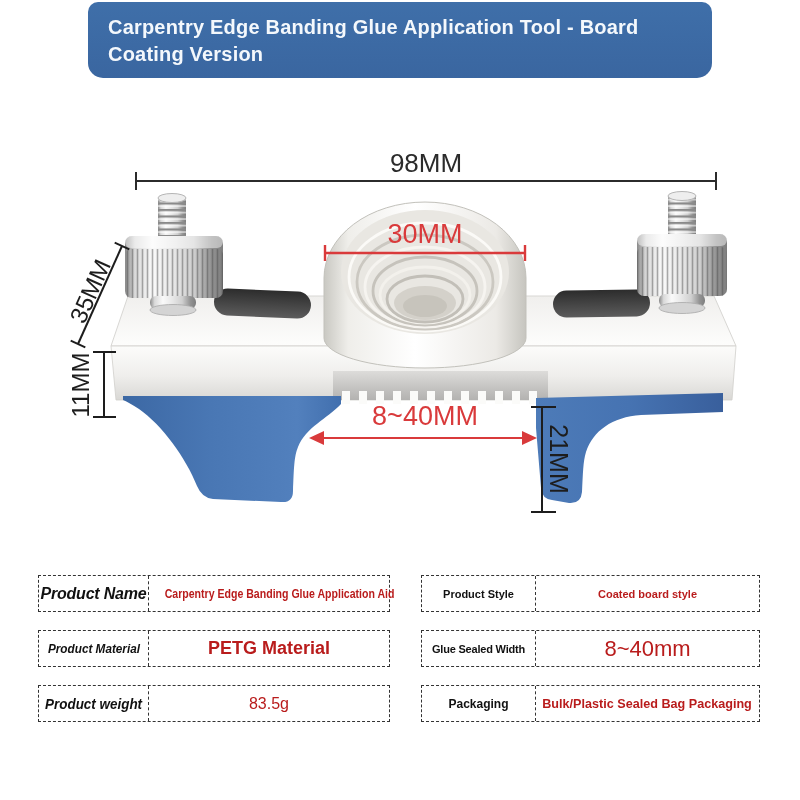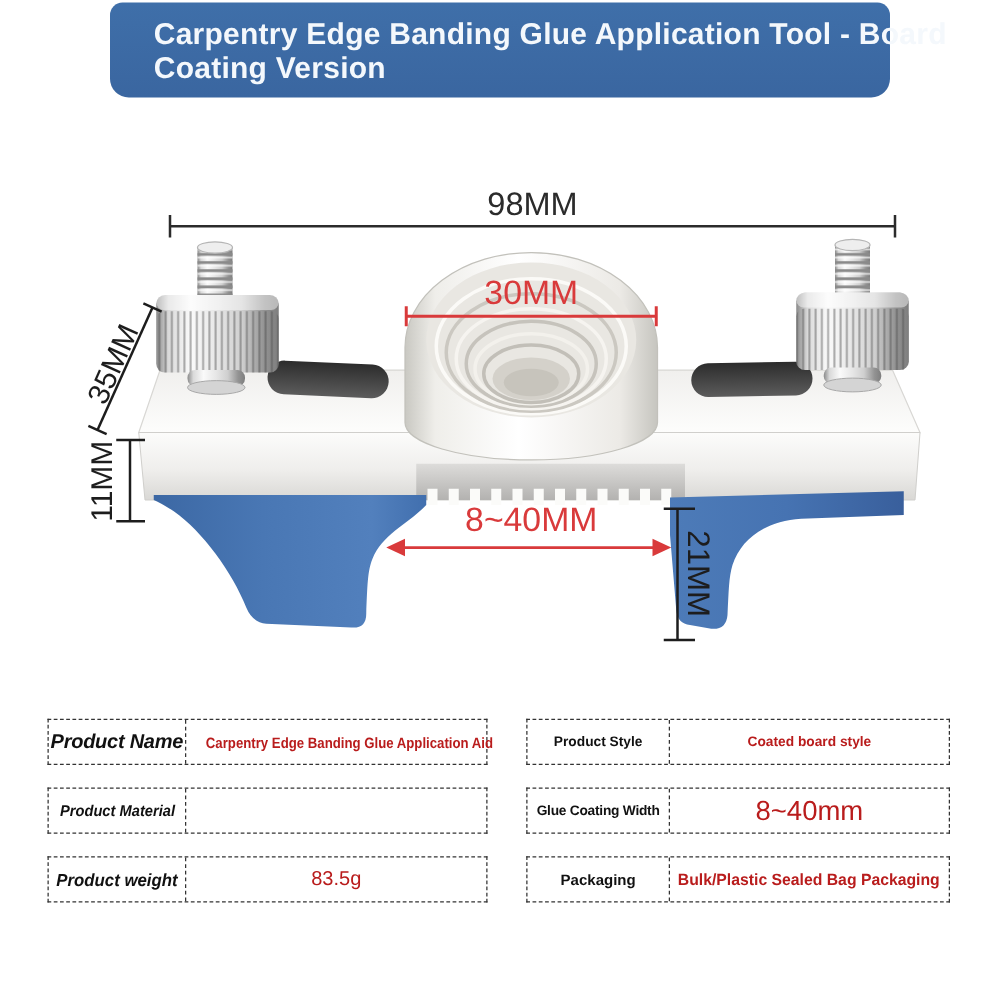--- a/index.html
+++ b/index.html
@@ -4,22 +4,22 @@
 <style>
   html,body{margin:0;padding:0;background:#ffffff;}
   #page{position:relative;width:800px;height:800px;background:#ffffff;overflow:hidden;
         font-family:"Liberation Sans",sans-serif;}
 
   
   .banner{position:absolute;left:88px;top:2px;width:624px;height:76px;
           background:linear-gradient(#3f6fa9,#3a66a0);
           border-radius:10px 10px 15px 15px;box-sizing:border-box;
           padding:12px 20px 0 20px;}
-  .banner .line{color:#f4f8fc;font-weight:bold;font-size:24px;line-height:27px;
-                white-space:nowrap;letter-spacing:0.2px;margin-left:15px;}
+  .banner .line{color:#f4f8fc;font-weight:bold;font-size:20px;line-height:27px;
+                white-space:nowrap;letter-spacing:0.2px;}
 
   
   #diagram{position:absolute;left:0;top:115px;width:800px;height:470px;}
   text{font-family:"Liberation Sans",sans-serif;}
 
   
   .spec-col{position:absolute;top:575px;}
   .spec-col.left{left:38px;width:352px;}
   .spec-col.right{left:421px;width:339px;}
   .spec-row{display:flex;height:37px;border:1.5px dashed #333;box-sizing:border-box;
@@ -223,20 +223,23 @@
         <span>Product Name</span>
       </div>
       <div class="spec-value">
         <span>Carpentry Edge Banding Glue Application Aid</span>
       </div>
     </div>
     <div class="spec-row l2">
       <div class="spec-label">
         <span>Product Material</span>
       </div>
+      <div class="spec-value">
+        <span>PETG Material</span>
+      </div>
     </div>
     <div class="spec-row l3">
       <div class="spec-label">
         <span>Product weight</span>
       </div>
       <div class="spec-value">
         <span>83.5g</span>
       </div>
     </div>
   </div>
@@ -245,21 +248,21 @@
     <div class="spec-row r1">
       <div class="spec-label">
         <span>Product Style</span>
       </div>
       <div class="spec-value">
         <span>Coated board style</span>
       </div>
     </div>
     <div class="spec-row r2">
       <div class="spec-label">
-        <span>Glue Coating Width</span>
+        <span>Glue Sealed Width</span>
       </div>
       <div class="spec-value">
         <span>8~40mm</span>
       </div>
     </div>
     <div class="spec-row r3">
       <div class="spec-label">
         <span>Packaging</span>
       </div>
       <div class="spec-value">

